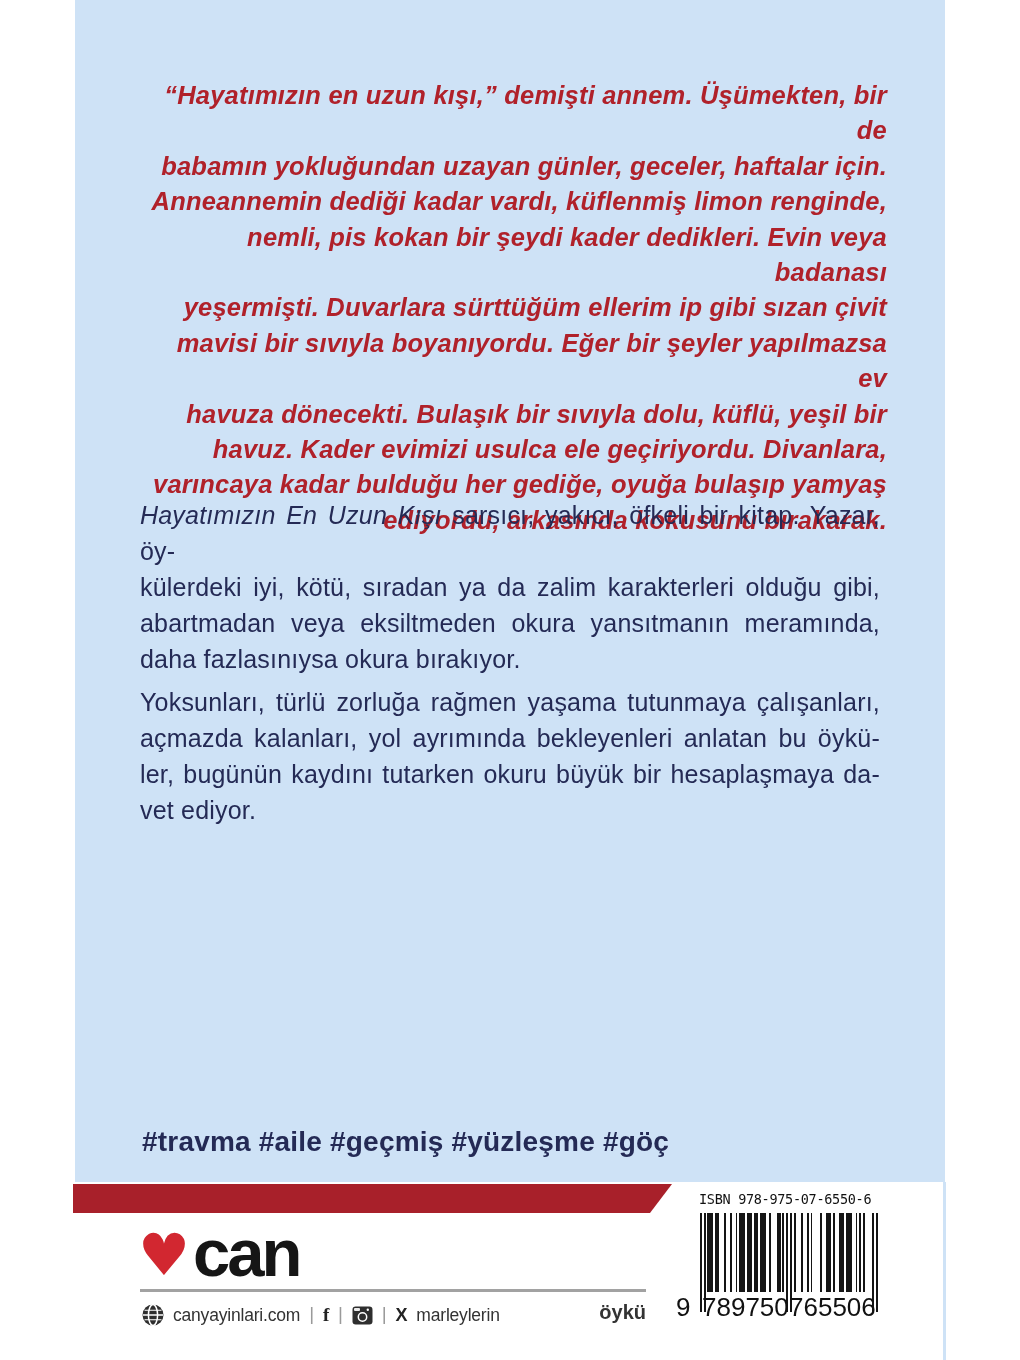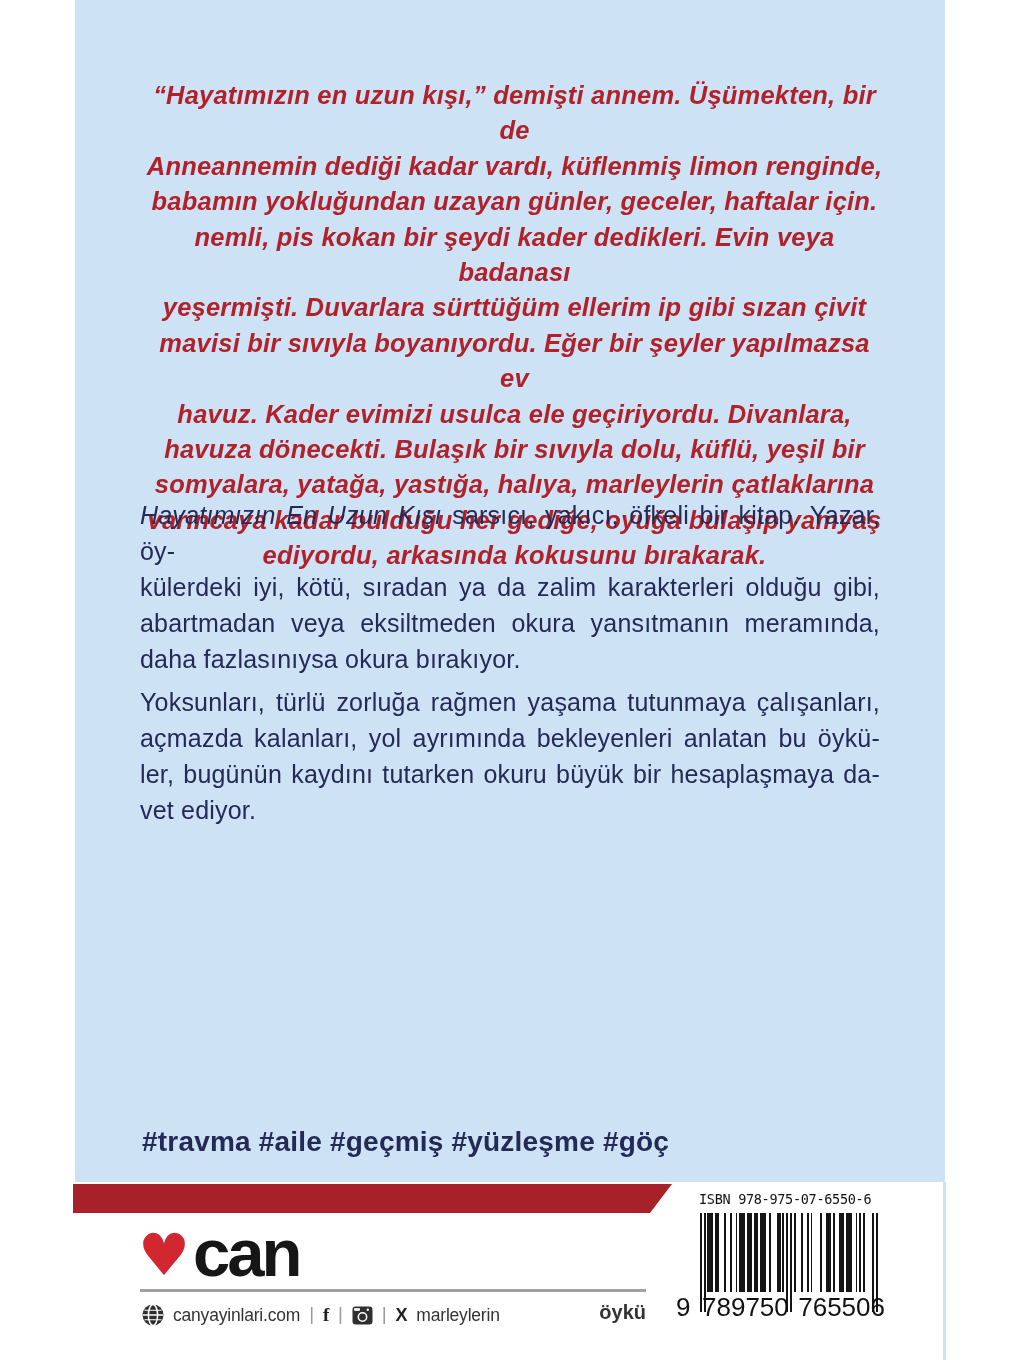--- a/index.html
+++ b/index.html
@@ -12,21 +12,21 @@
 
   
   .quote-block{position:absolute;left:67px;top:78px;width:745px;
     font-style:italic;font-weight:600;font-size:25.5px;line-height:35.4px;letter-spacing:.2px;}
   .body-block{position:absolute;width:740px;font-size:25px;line-height:36px;letter-spacing:.2px;}
   .para1{left:65px;top:497px;}
   .para2{left:65px;top:684px;}
   .jline{text-align:justify;text-align-last:justify;}
   .jlist > div{text-align:justify;text-align-last:justify;}
   .jlist > div:last-child{text-align-last:left;}
-  .llist > div{text-align:center;}
+  .llist > div{text-align:right;}
   .title-italic{font-style:italic;}
   .hashtags{position:absolute;left:67px;top:1126px;font-size:28px;font-weight:600;letter-spacing:.2px;}
 
   
   .red-bar{position:absolute;left:73px;top:1184px;width:599px;height:29px;
     clip-path:polygon(0 0,100% 0,calc(100% - 22px) 100%,0 100%);}
   .logo{position:absolute;left:138px;top:1226px;display:flex;align-items:center;height:62px;}
   .logo-heart{font-family:"DejaVu Sans",sans-serif;font-size:58px;line-height:1;position:relative;top:-2px;}
   .logo-text{font-size:67px;font-weight:700;letter-spacing:-3px;color:#161616;line-height:1;margin-left:3px;position:relative;top:-5px;}
   .rule{position:absolute;left:140px;top:1289px;width:506px;height:3px;background:#a2a2a2;}
@@ -38,42 +38,41 @@
   .genre{position:absolute;left:500px;top:1301px;width:146px;text-align:right;
     font-size:20px;font-weight:600;color:#333;}
 
   
   .isbn-label{position:absolute;left:699px;top:1191px;width:180px;
     font-family:"DejaVu Sans Mono",monospace;font-size:13.5px;letter-spacing:-0.3px;color:#111;white-space:nowrap;}
   .barcode-svg{position:absolute;left:700px;top:1213px;}
   .bc-digit{position:absolute;font-size:26px;color:#111;line-height:30px;}
   .bc-lead{left:676px;top:1292px;}
   .bc-g1{left:702px;top:1292px;width:86px;text-align:center;}
-  .bc-g2{left:789px;top:1292px;width:96px;text-align:right;}
+  .bc-g2{left:789px;top:1292px;width:96px;text-align:left;}
 
   .icon-svg{display:block;}
 </style>
 </head>
 <body>
 
 <div class="canvas">
 
   <div class="cover" style="background: rgb(206, 226, 246);">
 
     <div class="quote-block" style="color: rgb(176, 33, 42);">
       <div class="llist">
           <div>“Hayatımızın en uzun kışı,” demişti annem. Üşümekten, bir de</div>
+          <div>babamın yokluğundan uzayan günler, geceler, haftalar için.</div>
           <div>Anneannemin dediği kadar vardı, küflenmiş limon renginde,</div>
-          <div>babamın yokluğundan uzayan günler, geceler, haftalar için.</div>
           <div>nemli, pis kokan bir şeydi kader dedikleri. Evin veya badanası</div>
           <div>yeşermişti. Duvarlara sürttüğüm ellerim ip gibi sızan çivit</div>
           <div>mavisi bir sıvıyla boyanıyordu. Eğer bir şeyler yapılmazsa ev</div>
+          <div>havuza dönecekti. Bulaşık bir sıvıyla dolu, küflü, yeşil bir</div>
           <div>havuz. Kader evimizi usulca ele geçiriyordu. Divanlara,</div>
-          <div>havuza dönecekti. Bulaşık bir sıvıyla dolu, küflü, yeşil bir</div>
-          <div>somyalara, yatağa, yastığa, halıya, marleylerin çatlaklarına</div>
           <div>varıncaya kadar bulduğu her gediğe, oyuğa bulaşıp yamyaş</div>
           <div>ediyordu, arkasında kokusunu bırakarak.</div>
         </div>
     </div>
 
     <div class="body-block para1" style="color: rgb(36, 42, 85);">
       <div class="jline">
         <span class="title-italic">Hayatımızın En Uzun Kışı</span><span> sarsıcı, yakıcı, öfkeli bir kitap. Yazar, öy-</span>
       </div>
       <div class="jlist">

